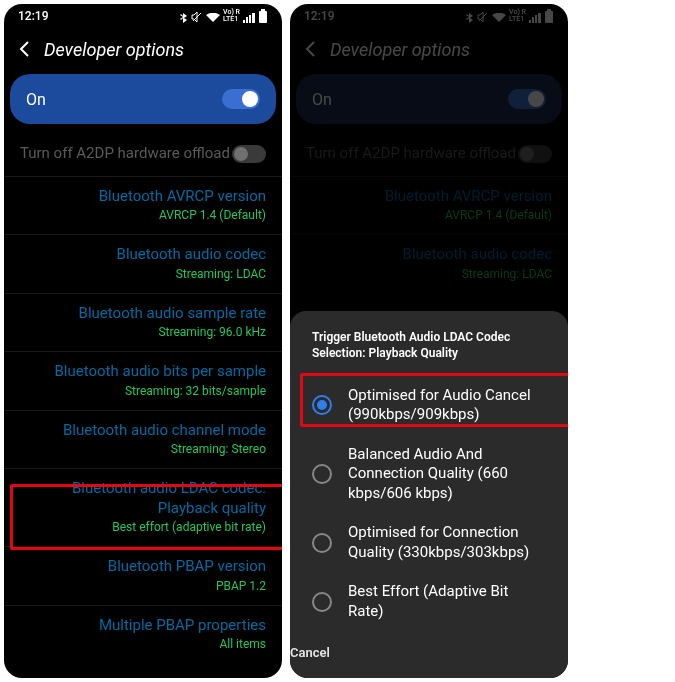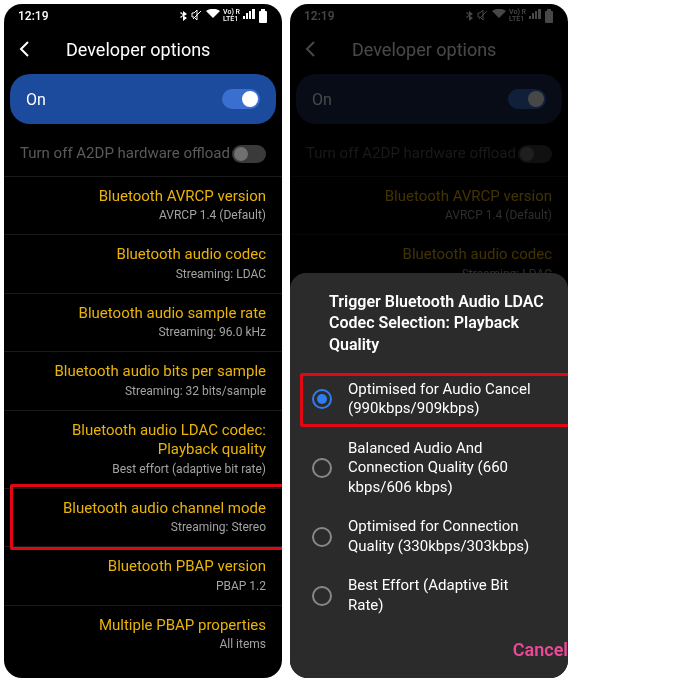--- a/index.html
+++ b/index.html
@@ -29,21 +29,22 @@
     padding: 0 14px;
     font-size: 12px;
     font-weight: 500;
   }
   .status-left { flex: 1; }
   .status-right { display: flex; align-items: center; gap: 4px; font-size: 10px; }
   .header {
     display: flex;
     align-items: center;
     padding: 10px 14px 14px 10px;
-    gap: 30px;
+    gap: 8px;
+    font-style: italic;
   }
   .header .back { width: 22px; height: 22px; display:flex; align-items:center; justify-content:center;}
   .header .title { font-size: 18px; font-weight: 400; }
   .toggle-row {
     margin: 0 6px;
     background: #1c4a9c;
     border-radius: 20px;
     height: 50px;
     display: flex;
     align-items: center;
@@ -62,22 +63,22 @@
     position:absolute; right:2px; top:2px;
     width:16px; height:16px; border-radius:50%;
     background:#fff;
   }
   .list { margin-top: 10px; }
   .item {
     padding: 10px 16px 12px 16px;
     border-bottom: 1px solid #1a1a1a;
     text-align: right;
   }
-  .item .label { font-size: 15px; color: #eab308; line-height:1.3;}
-  .item .sub { font-size: 12px; color: #a3a3a3; margin-top: 2px; }
+  .item .label { font-size: 15px; color: #0369a1; line-height:1.3;}
+  .item .sub { font-size: 12px; color: #22c55e; margin-top: 2px; }
   .item.muted .label { color: #5a5a5a; }
   .item.offload {
     display:flex; align-items:center; justify-content:space-between;
   }
   .mini-switch {
     width: 34px; height: 18px; background:#3a3a3a; border-radius:9px; position:relative;
   }
   .mini-switch::after{
     content:""; position:absolute; left:2px; top:2px;
     width:14px;height:14px;border-radius:50%;background:#707070;
@@ -96,49 +97,49 @@
   .dimmed .toggle-row { background:#1a2e55; }
   .sheet {
     position:absolute;
     left:0; right:0; bottom:0;
     background:#2b2b2b;
     border-top-left-radius:16px;
     border-top-right-radius:16px;
     padding: 18px 0 14px 0;
   }
   .sheet-title {
-    font-size: 16px;
+    font-size: 12px;
     font-weight:600;
-    padding: 0 22px 14px 39px;
+    padding: 0 22px 14px 22px;
     line-height:1.35;
   }
   .radio-row {
     display:flex;
     align-items:center;
     gap: 16px;
     padding: 10px 22px;
   }
   .radio {
     width:20px;height:20px;border:2px solid #888;border-radius:50%;
     flex-shrink:0; position:relative;
   }
   .radio.selected { border-color:#2f7ef0; }
   .radio.selected::after{
     content:""; position:absolute; left:3px; top:3px;
     width:10px;height:10px;border-radius:50%;background:#2f7ef0;
   }
   .radio-label { font-size:15px; line-height:1.3; }
   .cancel {
-    text-align:right;
-    color:#ec4899;
-    font-size:18px;
+    text-align:left;
+    color:#e5e5e5;
+    font-size:13px;
     font-weight:600;
     padding: 14px 0 4px 0;
   }
-  .icons-mini { display:flex; gap:3px; align-items:flex-start;}
+  .icons-mini { display:flex; gap:3px; align-items:flex-end;}
   svg { display:block; }
 </style>
 </head>
 <body>
 
 <div class="phone">
   <div class="status-bar">
     <div class="status-left">12:19</div>
     <div class="status-right icons-mini">
       <svg width="8" height="12" viewBox="0 0 8 12">
@@ -191,26 +192,26 @@
     </div>
     <div class="item">
       <div class="label">Bluetooth audio sample rate</div>
       <div class="sub">Streaming: 96.0 kHz</div>
     </div>
     <div class="item">
       <div class="label">Bluetooth audio bits per sample</div>
       <div class="sub">Streaming: 32 bits/sample</div>
     </div>
     <div class="item">
+      <div class="label">Bluetooth audio channel mode</div>
+      <div class="sub">Streaming: Stereo</div>
+    </div>
+    <div class="item">
       <div class="label">Bluetooth audio LDAC codec: Playback quality</div>
       <div class="sub">Best effort (adaptive bit rate)</div>
-    </div>
-    <div class="item">
-      <div class="label">Bluetooth audio channel mode</div>
-      <div class="sub">Streaming: Stereo</div>
     </div>
     <div class="item">
       <div class="label">Bluetooth PBAP version</div>
       <div class="sub">PBAP 1.2</div>
     </div>
     <div class="item" style="border-bottom:none">
       <div class="label">Multiple PBAP properties</div>
       <div class="sub">All items</div>
     </div>
   </div>

